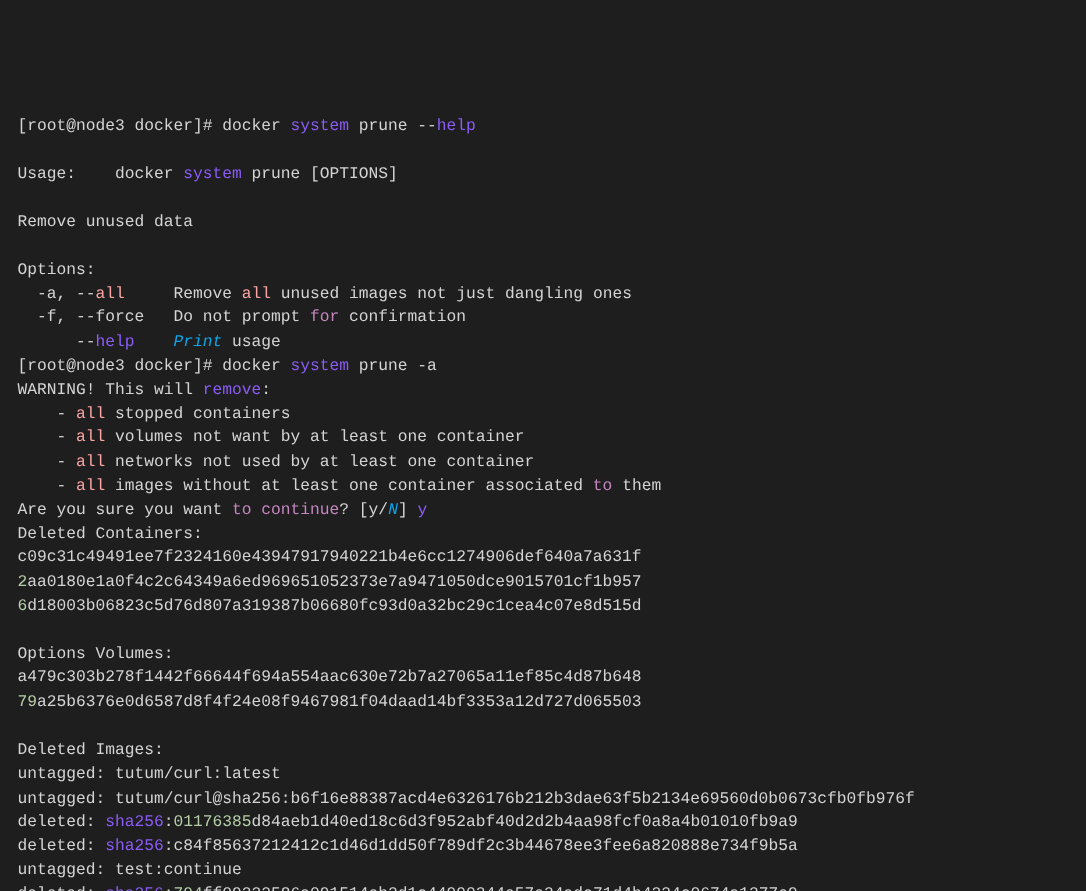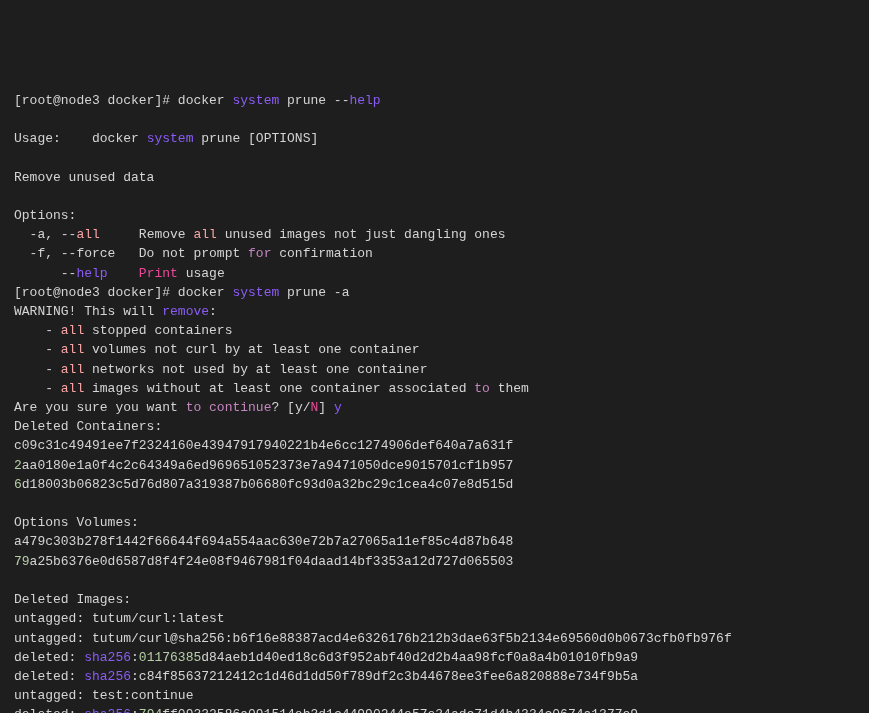--- a/index.html
+++ b/index.html
@@ -14,42 +14,42 @@
       font-size: 13px;
       line-height: 19.2px;
       padding: 14px;
       width: 869px;
       height: 713px;
       white-space: pre;
     }
     .yellow { color: #8b5cf6; }
     .red { color: #fca5a5; }
     .pink { color: #c586c0; }
-    .teal { color: #ec4899; }
+    .teal { color: #0ea5e9; font-style: italic; }
     .num { color: #b5cea8; }
   </style>
 </head>
 <body>
 
 
 
 <div><span><span>[root@node3 docker]# docker </span><span class="yellow">system</span><span> prune --</span><span class="yellow">help</span></span>
 
 <span><span>Usage:    docker </span><span class="yellow">system</span><span> prune [OPTIONS]</span></span>
 
 <span>Remove unused data</span>
 
 <span>Options:</span>
 <span><span>  -a, --</span><span class="red">all</span><span>     Remove </span><span class="red">all</span><span> unused images not just dangling ones</span></span>
 <span><span>  -f, --force   Do not prompt </span><span class="pink">for</span><span> confirmation</span></span>
 <span><span>      --</span><span class="yellow">help</span><span>    </span><span class="teal">Print</span><span> usage</span></span>
 <span><span>[root@node3 docker]# docker </span><span class="yellow">system</span><span> prune -a</span></span>
 <span><span>WARNING! This will </span><span class="yellow">remove</span><span>:</span></span>
 <span><span>    - </span><span class="red">all</span><span> stopped containers</span></span>
-<span><span>    - </span><span class="red">all</span><span> volumes not curl by at least one container</span></span>
+<span><span>    - </span><span class="red">all</span><span> volumes not want by at least one container</span></span>
 <span><span>    - </span><span class="red">all</span><span> networks not used by at least one container</span></span>
 <span><span>    - </span><span class="red">all</span><span> images without at least one container associated </span><span class="pink">to</span><span> them</span></span>
 <span><span>Are you sure you want </span><span class="pink">to</span><span> </span><span class="pink">continue</span><span>? [y/</span><span class="teal">N</span><span>] </span><span class="yellow">y</span></span>
 <span>Deleted Containers:</span>
 <span>c09c31c49491ee7f2324160e43947917940221b4e6cc1274906def640a7a631f</span>
 <span><span class="num">2</span><span>aa0180e1a0f4c2c64349a6ed969651052373e7a9471050dce9015701cf1b957</span></span>
 <span><span class="num">6</span><span>d18003b06823c5d76d807a319387b06680fc93d0a32bc29c1cea4c07e8d515d</span></span>
 
 <span>Options Volumes:</span>
 <span>a479c303b278f1442f66644f694a554aac630e72b7a27065a11ef85c4d87b648</span>

